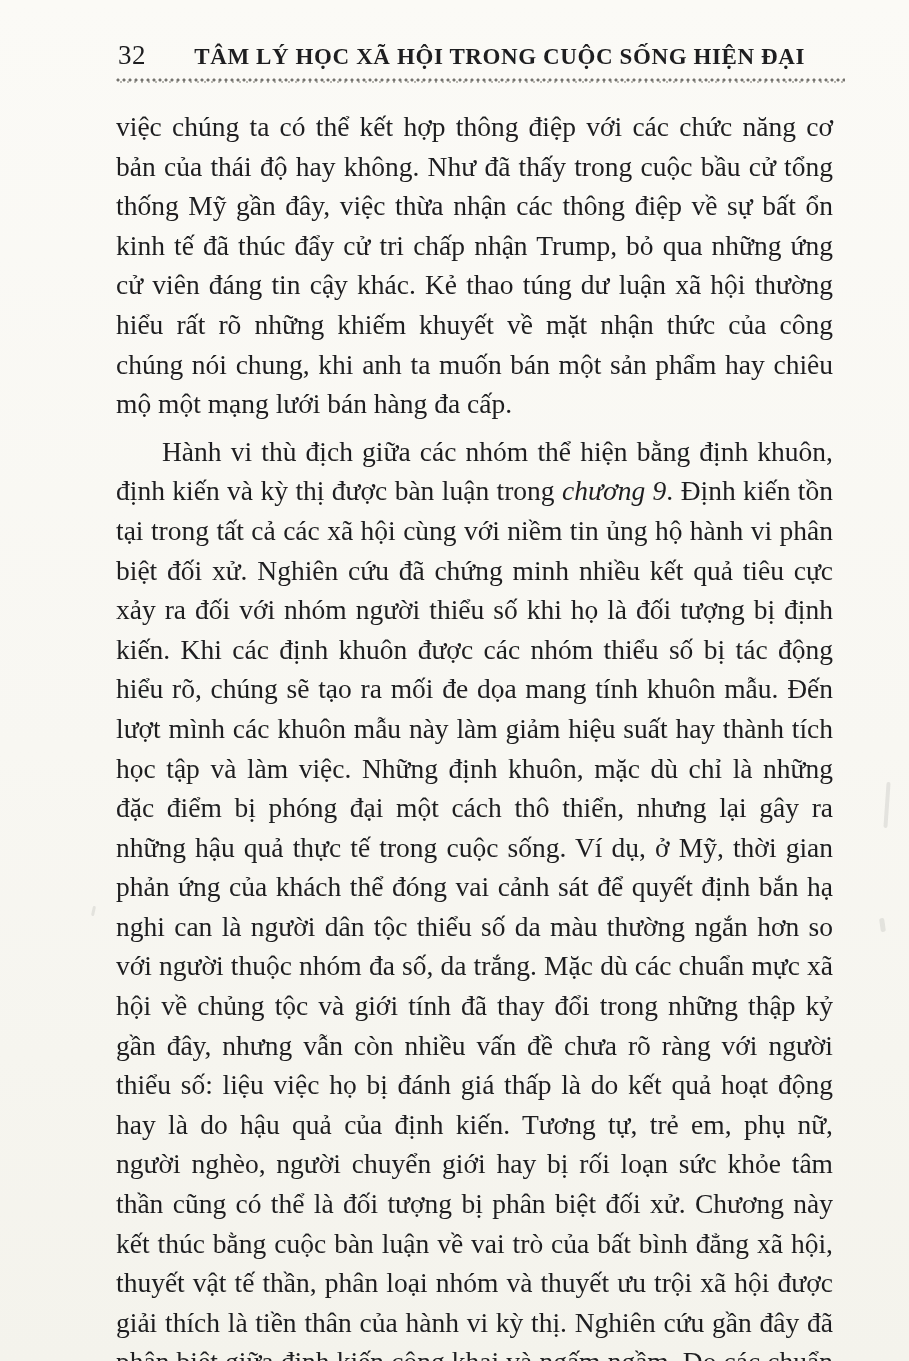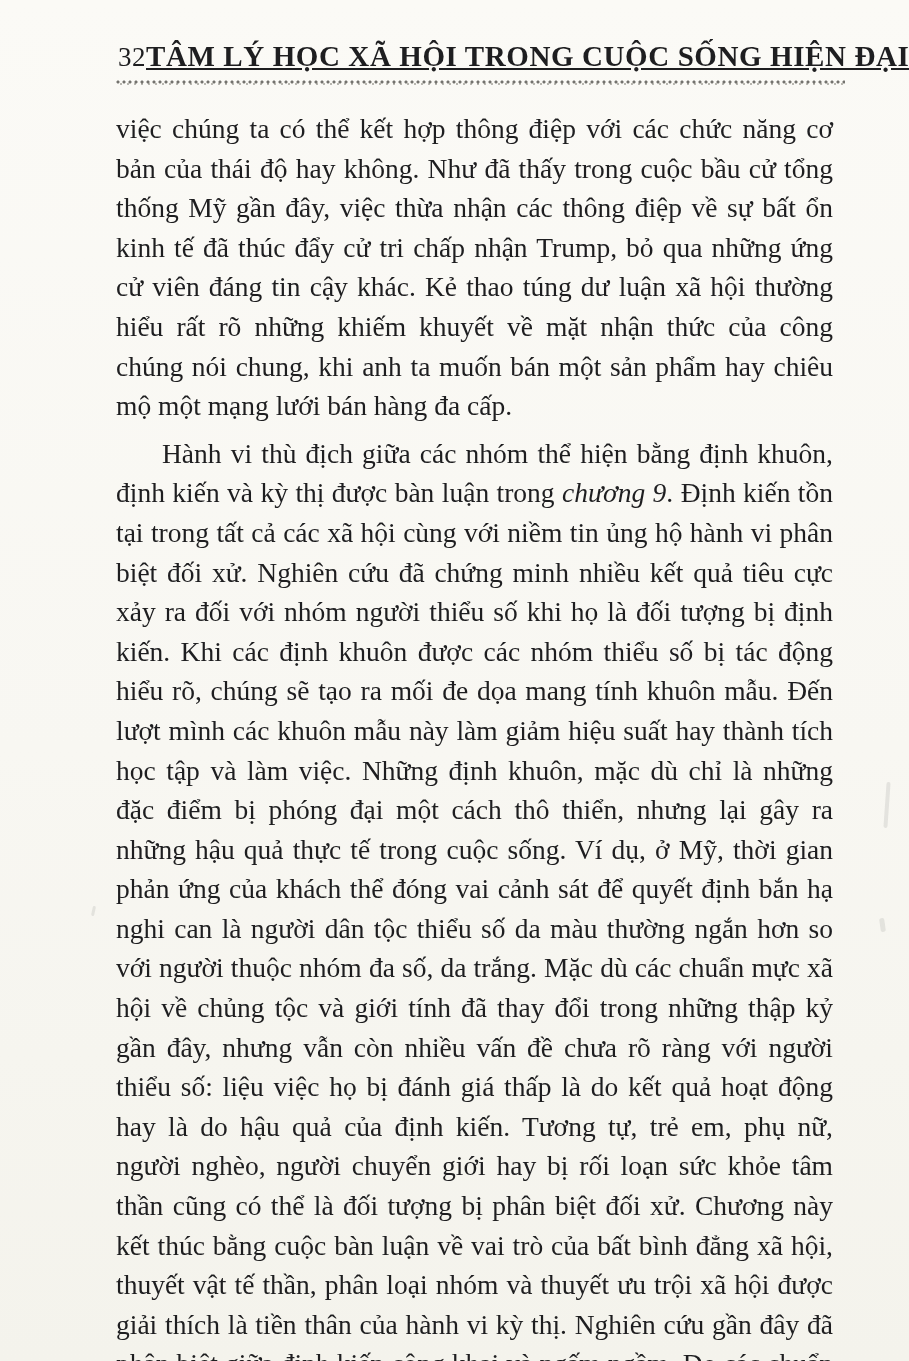--- a/index.html
+++ b/index.html
@@ -23,25 +23,24 @@
     justify-content: space-between;
     align-items: baseline;
     padding: 40px 104px 0 118px;
   }
   .page-number {
     font-size: 27px;
     letter-spacing: 0.5px;
   }
   .running-title {
     margin: 0;
-    font-size: 29px;
+    font-size: 23px;
     font-weight: bold;
     letter-spacing: 0.6px;
     white-space: nowrap;
-    text-decoration: underline;
   }
   .header-rule {
     margin: 6px 64px 0 116px;
     height: 8px;
     background-image:
       radial-gradient(circle at 2px 3px, rgba(82,80,76,0.8) 1.3px, transparent 1.8px),
       radial-gradient(circle at 5px 5px, rgba(130,128,120,0.55) 1.1px, transparent 1.5px);
     background-size: 6px 8px, 7px 8px;
   }
   .page-body {

